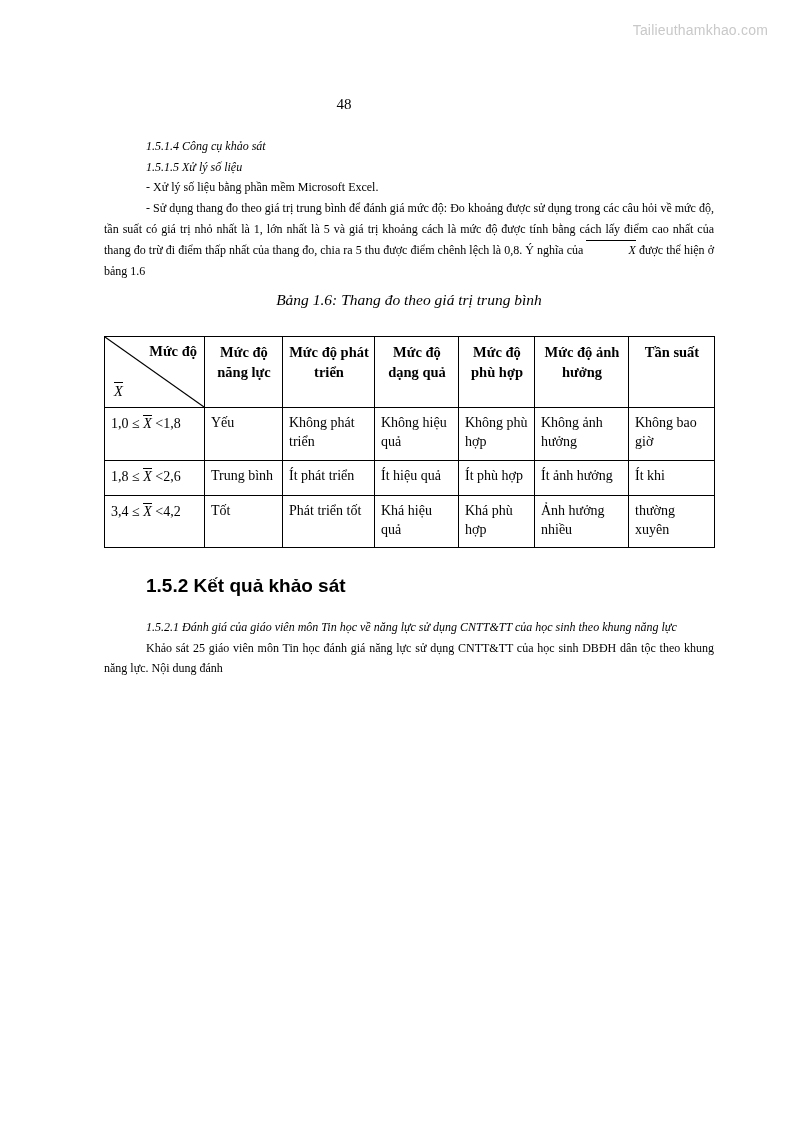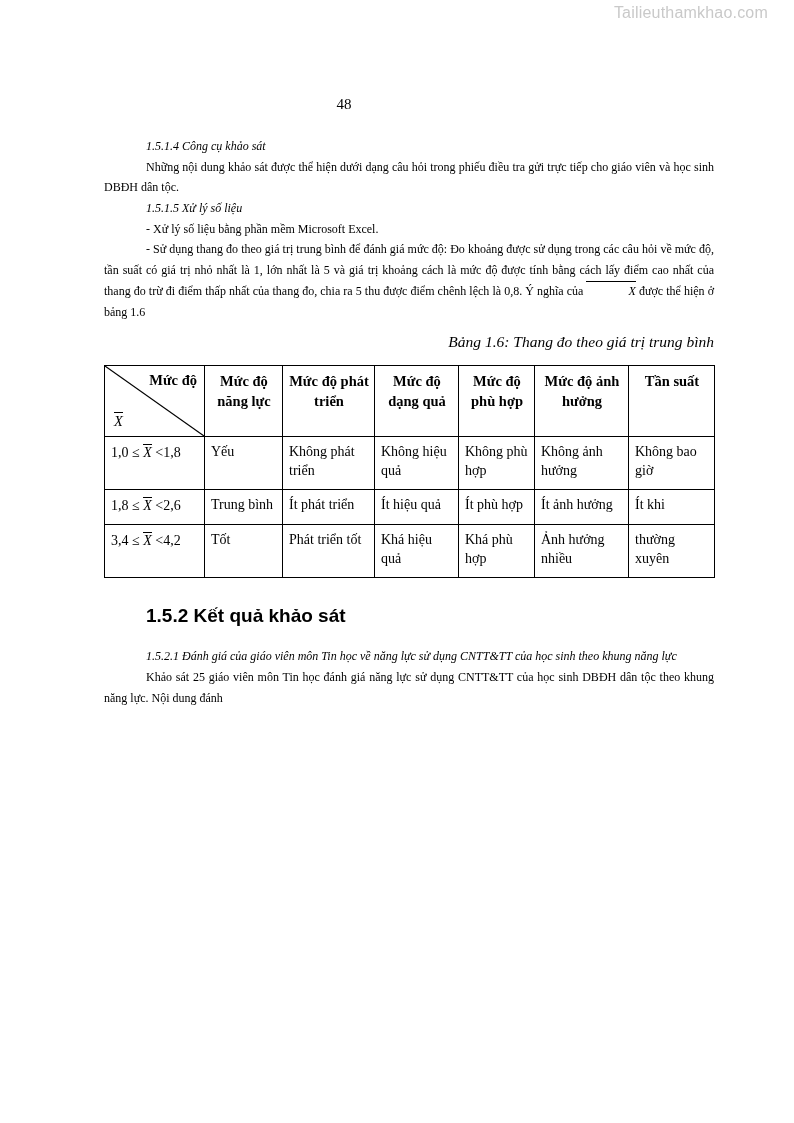--- a/index.html
+++ b/index.html
@@ -18,24 +18,24 @@
   .page {
     position: absolute;
     left: 0; top: 0;
     width: 794px;
     height: 1123px;
     box-sizing: border-box;
     padding: 0;
   }
   .watermark {
     position: absolute;
-    top: 4px;
+    top: 22px;
     right: 26px;
     font-family: "Liberation Sans", sans-serif;
-    font-size: 16px;
+    font-size: 14px;
     color: #c9c9c9;
     letter-spacing: 0.2px;
   }
   .page-number {
     position: absolute;
     top: 96px;
     left: 0;
     width: 688px;
     text-align: center;
     font-size: 15px;
@@ -66,24 +66,24 @@
     font-family: "Liberation Sans", sans-serif;
     font-size: 19px;
   }
   .italic-block {
     font-style: italic;
     text-indent: 42px;
     text-align: justify;
   }
   .caption {
     font-style: italic;
-    text-align: right;
+    text-align: center;
     text-indent: 0;
     margin-top: 6px;
-    margin-bottom: 10px;
+    margin-bottom: 22px;
     font-size: 15.5px;
   }
   table.measure {
     border-collapse: collapse;
     width: 610px;
     table-layout: fixed;
     margin: 0;
   }
   table.measure td, table.measure th {
     border: 1px solid #000;
@@ -167,21 +167,20 @@
 <div class="page">
 
   <div class="watermark">Tailieuthamkhao.com</div>
 
   <div class="page-number">48</div>
 
   <div class="content">
 
     <p class="heading-italic">1.5.1.4 Công cụ khảo sát</p>
 
-    <p class="indent">Những nội dung khảo sát được thể hiện dưới dạng câu hỏi trong phiếu điều tra gửi trực tiếp cho giáo viên và học sinh DBĐH dân tộc.</p>
 
     <p class="heading-italic">1.5.1.5 Xử lý số liệu</p>
 
     <p class="indent">- Xử lý số liệu bằng phần mềm Microsoft Excel.</p>
 
     <p class="indent"><span>- Sử dụng thang đo theo giá trị trung bình để đánh giá mức độ: Đo khoảng được sử dụng trong các câu hỏi về mức độ, tần suất có giá trị nhỏ nhất là 1, lớn nhất là 5 và giá trị khoảng cách là mức độ được tính bằng cách lấy điểm cao nhất của thang đo trừ đi điểm thấp nhất của thang đo, chia ra 5 thu được điểm chênh lệch là 0,8. Ý nghĩa của </span><span class="xbar">X</span><span> được thể hiện ở bảng 1.6</span></p>
 
     <p class="caption">Bảng 1.6: Thang đo theo giá trị trung bình</p>
 
     <div class="table-wrap">

